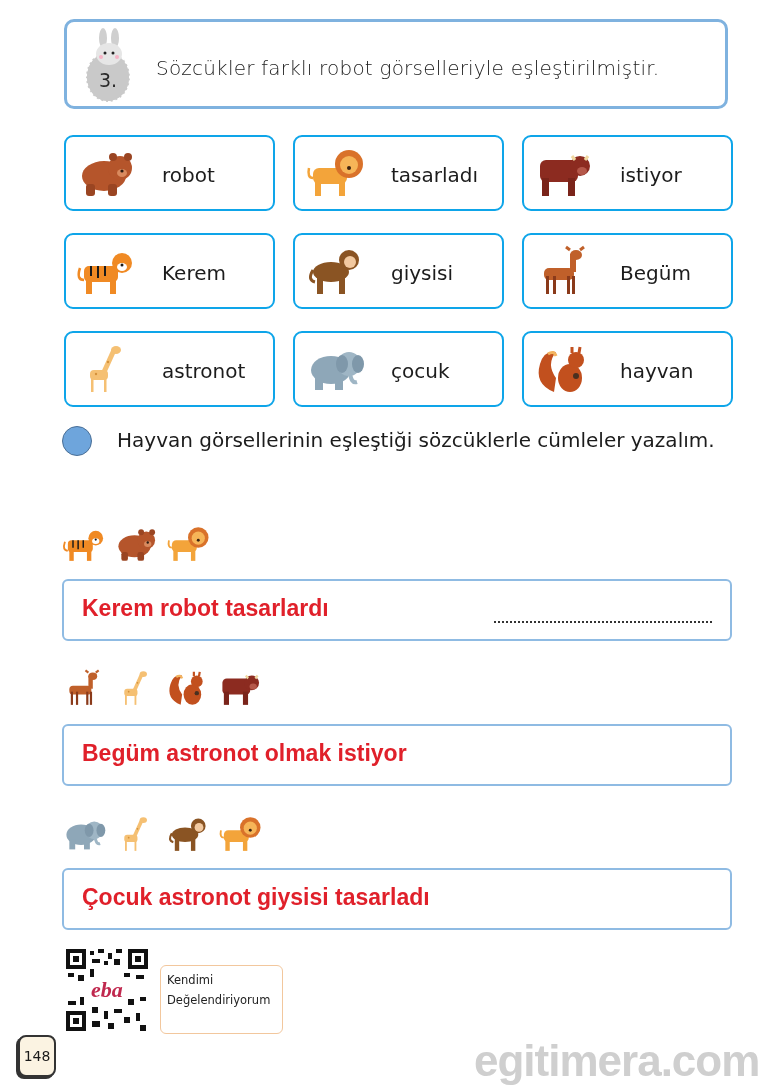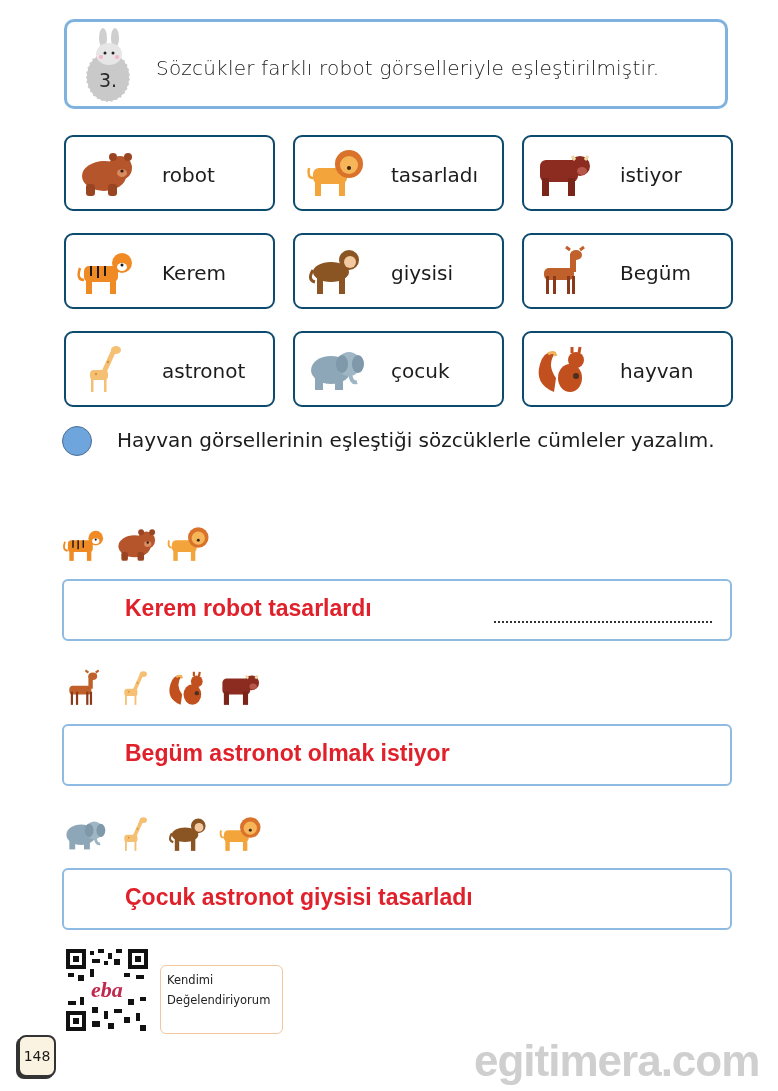--- a/index.html
+++ b/index.html
@@ -24,21 +24,21 @@
     font-size: 19px; color: #2a2a2a; padding-top: 6px;
   }
   .bunny { left: 92px; top: 28px; width: 34px; height: 38px; }
   .header-text {
     left: 156px; top: 56px; font-size: 20px; letter-spacing: 0.2px; color: #1c1c1c;
     font-weight: 300;
   }
 
   
   .card {
-    width: 211px; height: 76px; border: 2px solid #0c4a6e; border-radius: 9px;
+    width: 211px; height: 76px; border: 2px solid #0ea5e9; border-radius: 9px;
     box-sizing: border-box; background: #fff;
   }
   .card .animal { position: absolute; left: 10px; top: 10px; width: 60px; height: 52px; }
   .card .word {
     position: absolute; left: 96px; top: 26px; font-size: 20px; color: #1c1c1c;
   }
 
   
   .bullet {
     left: 62px; top: 426px; width: 30px; height: 30px; border-radius: 50%;
@@ -48,21 +48,21 @@
 
   
   .icon-row { left: 62px; height: 42px; display: flex; gap: 8px; align-items: flex-end; }
   .icon-row svg { width: 44px; height: 40px; }
   .answer-box {
     left: 62px; width: 670px; height: 62px; border: 2px solid #8fbbe3; border-radius: 6px;
     box-sizing: border-box; background: #fff;
   }
   .answer-text {
     position: absolute; left: 18px; top: 14px; font-family: "Liberation Sans", sans-serif;
-    font-weight: bold; font-size: 23px; color: #e0202a; margin-left: 43px;
+    font-weight: bold; font-size: 23px; color: #e0202a;
   }
   .dotted-line {
     position: absolute; left: 430px; top: 40px; width: 218px; height: 0;
     border-bottom: 2px dotted #333;
   }
 
   
   .qr {
     left: 64px; top: 947px; width: 86px; height: 86px; background: #fff;
   }

